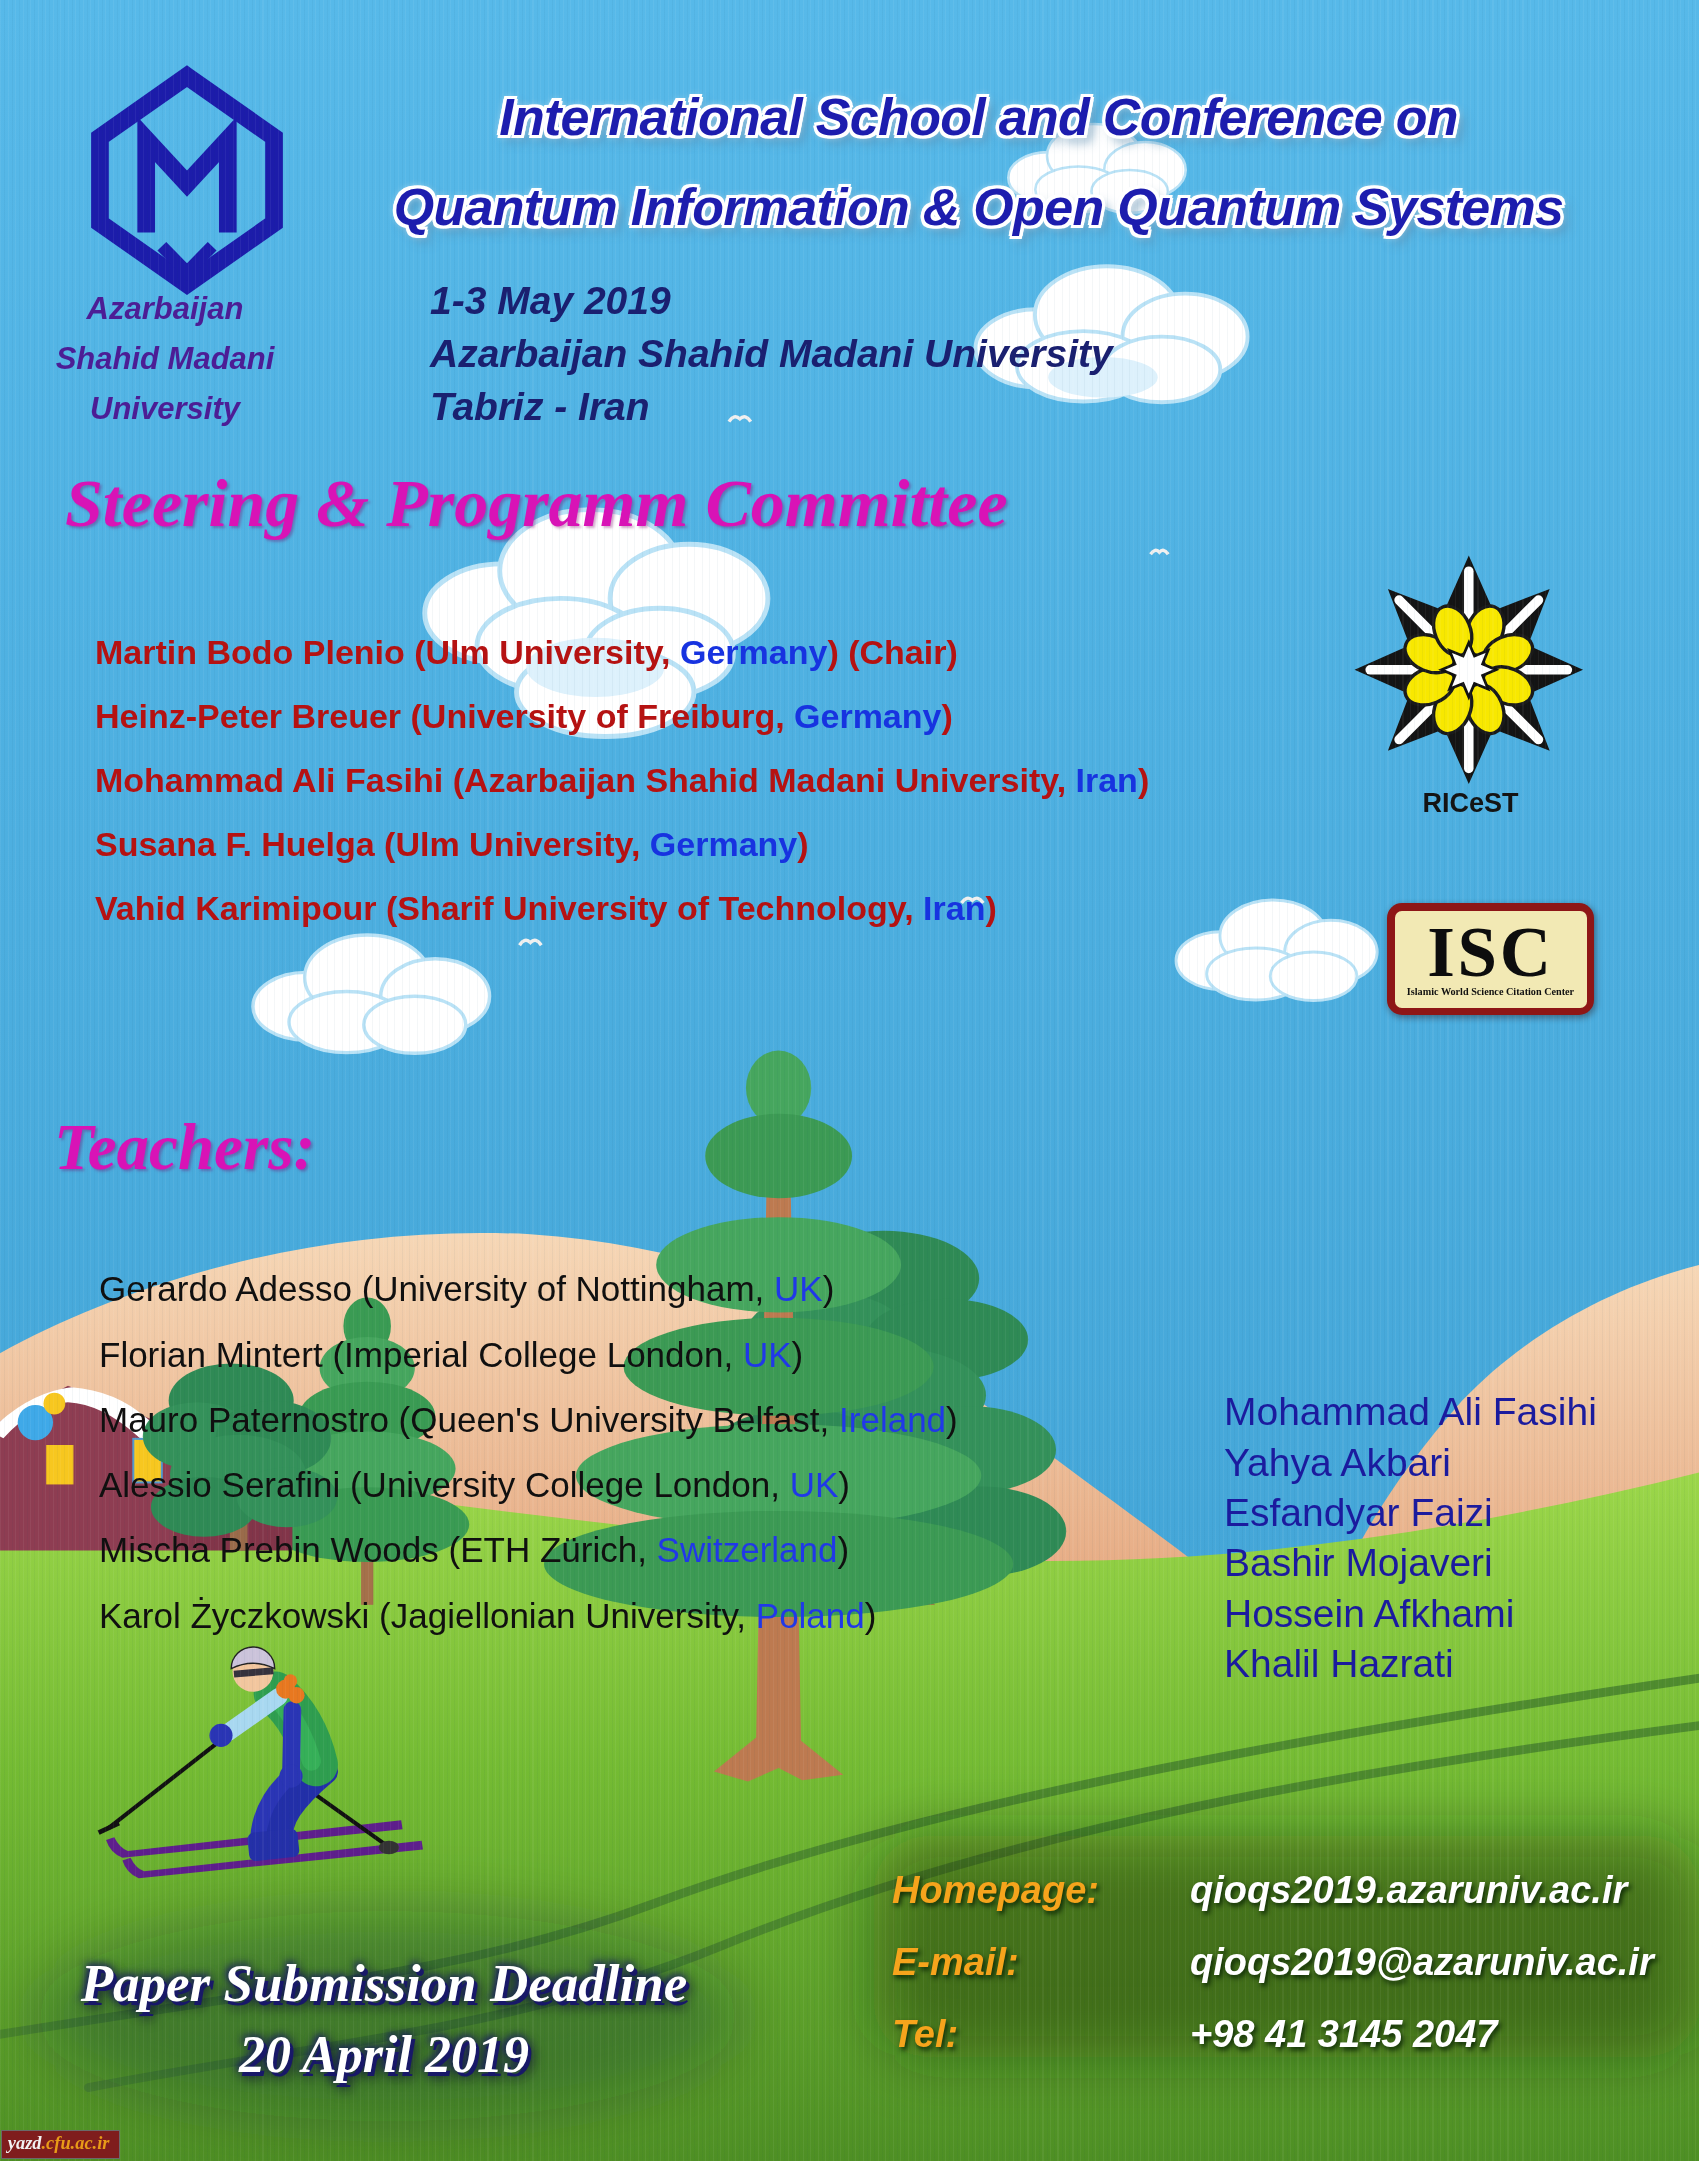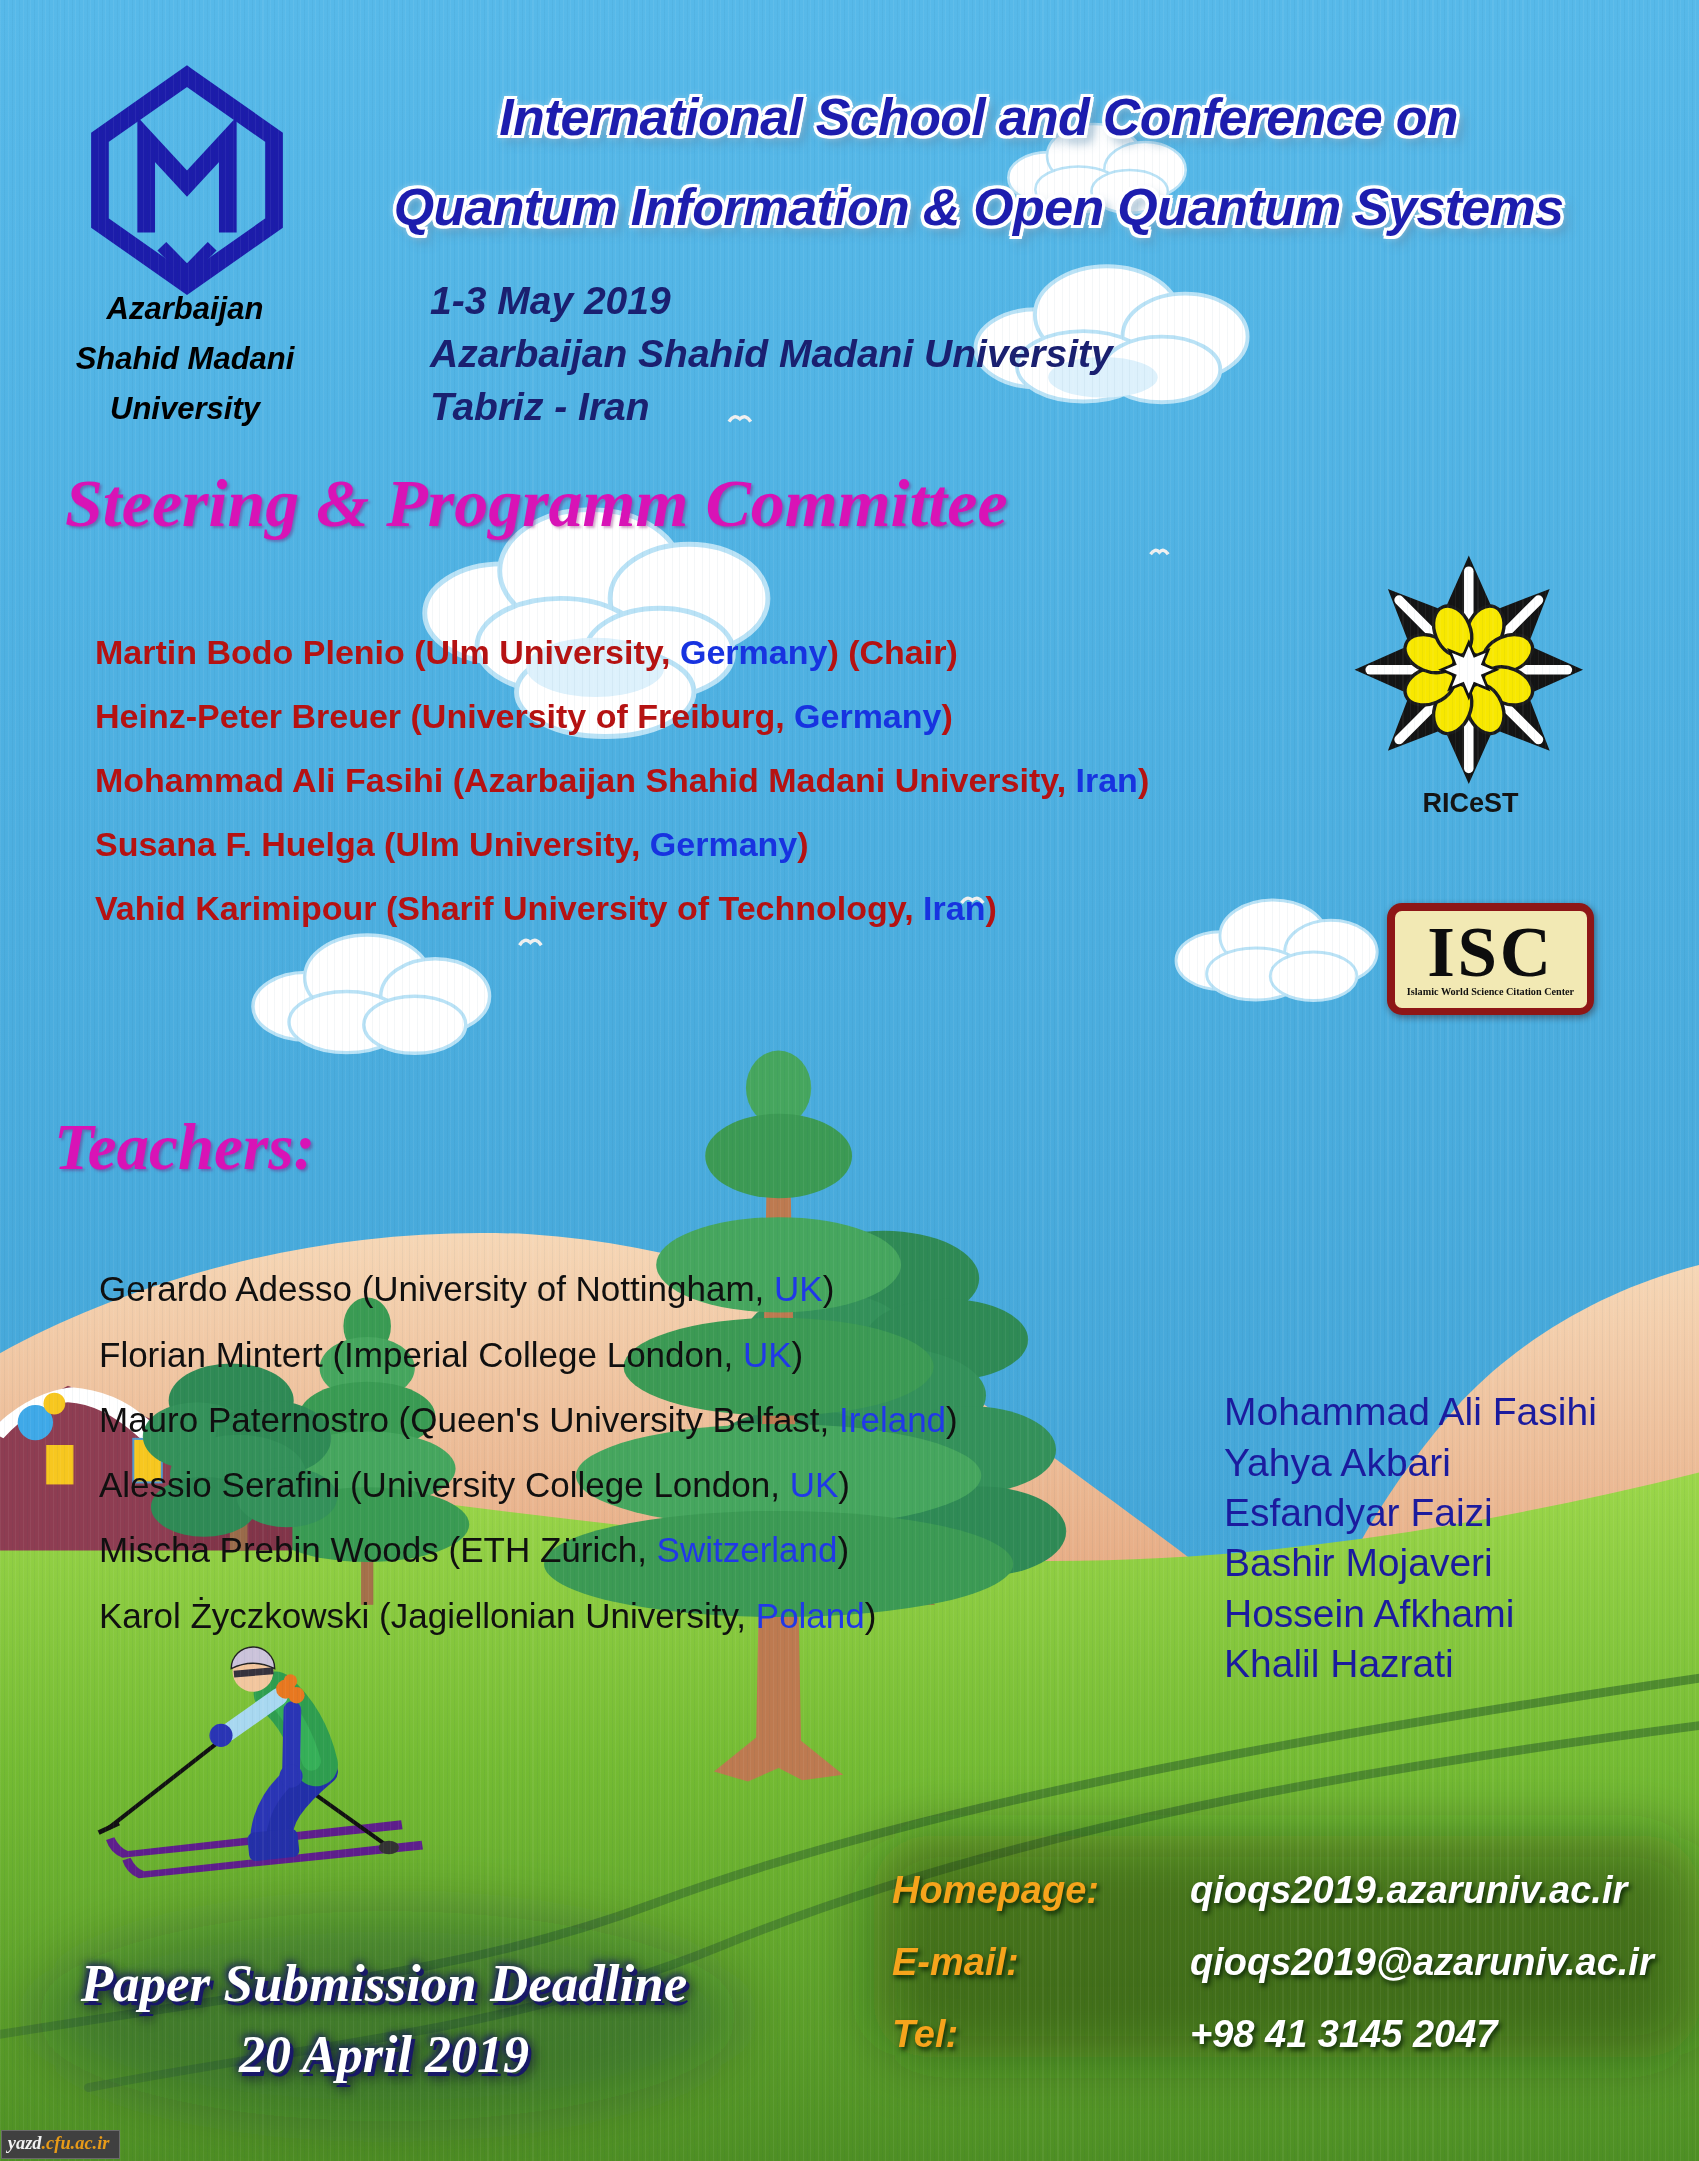--- a/index.html
+++ b/index.html
@@ -12,23 +12,23 @@
   .texture {
     position:absolute; inset:0; z-index:6; pointer-events:none;
     background:repeating-linear-gradient(90deg,
       rgba(255,255,255,0.055) 0 1.4px, rgba(255,255,255,0) 1.4px 4.1px,
       rgba(0,60,90,0.045) 4.1px 5.4px, rgba(255,255,255,0) 5.4px 7.5px);
   }
   .txt { position:absolute; z-index:10; white-space:nowrap;margin-top:7px; }
 
   
   .uni-name {
-    left:56px; top:277px; width:258px; text-align:center;
+    left:36px; top:277px; width:258px; text-align:center;
     font-style:italic; font-weight:700; font-size:31px; line-height:1.62;
-    color:#000000; white-space:pre-line;
+    color:#4c1d95; white-space:pre-line;
   }
   .title {
     left:292px; top:80px; width:1373px; text-align:center;
     font-style:italic; font-weight:700; font-size:52px; letter-spacing:-0.7px;
     color:#1d1dae;
     text-shadow:
       3.4px 0 0 #fff, -3.4px 0 0 #fff, 0 3.4px 0 #fff, 0 -3.4px 0 #fff,
       2.7px 2.7px 0 #fff, -2.7px -2.7px 0 #fff, 2.7px -2.7px 0 #fff, -2.7px 2.7px 0 #fff,
       0 0 8.2px #fff, 6.1px 6.8px 11px rgba(90,140,175,0.85);
   }
@@ -80,21 +80,21 @@
     left:37px; top:1946px; width:694px; text-align:center;
     font-family:"Liberation Serif", serif; font-style:italic; font-weight:700;
     font-size:53px; color:#ffffff;
     text-shadow:3.4px 4.1px 0 #181868, -2px -2px 6.8px rgba(24,24,104,0.75),
       0 0 12.2px rgba(16,16,80,0.9), 5.4px 6.8px 12.2px rgba(10,10,40,0.65);
   }
   .deadline-l2 { margin-top:12.2px; font-size:52px; }
 
   .watermark {
     position:absolute; z-index:11; left:1.4px; top:2130px;
-    background:#404040; border:0.7px solid #6a6a6a; padding:2px 9.5px 4.1px 5.4px;
+    background:#7f1d1d; border:0.7px solid #6a6a6a; padding:2px 9.5px 4.1px 5.4px;
     font-family:"Liberation Serif", serif; font-style:italic; font-weight:700; font-size:18.4px;
     white-space:nowrap;
   }
   .watermark .wm-prefix { color:#f2f2f2; }
   .watermark .wm-suffix { color:#e89b18; }
 </style>
 </head>
 <body>
 
 <div class="poster">

